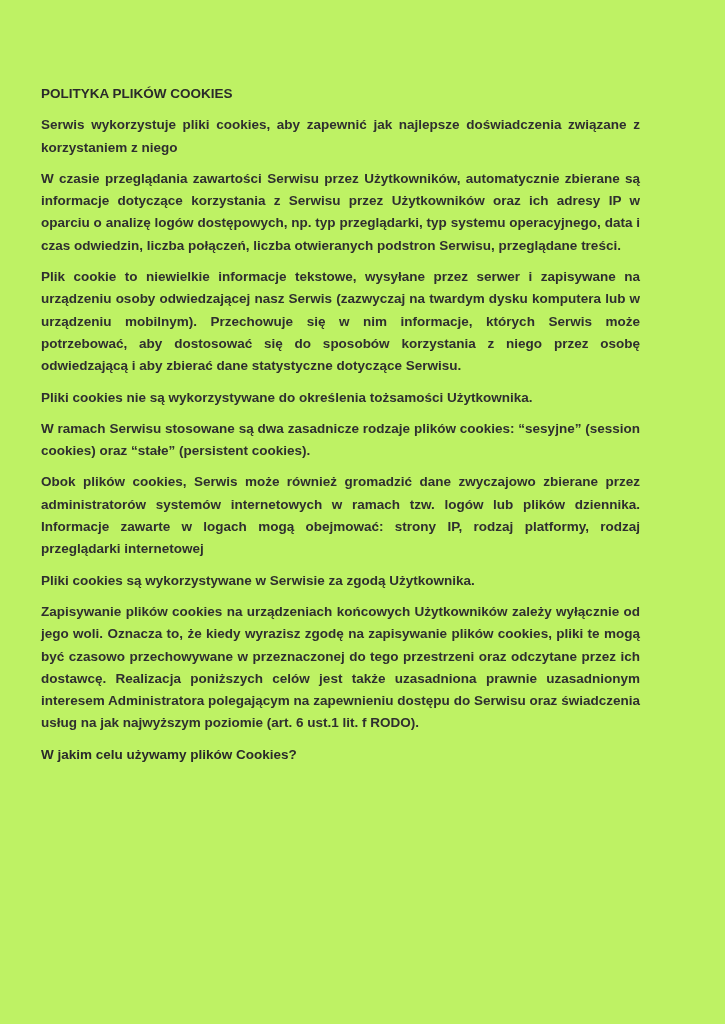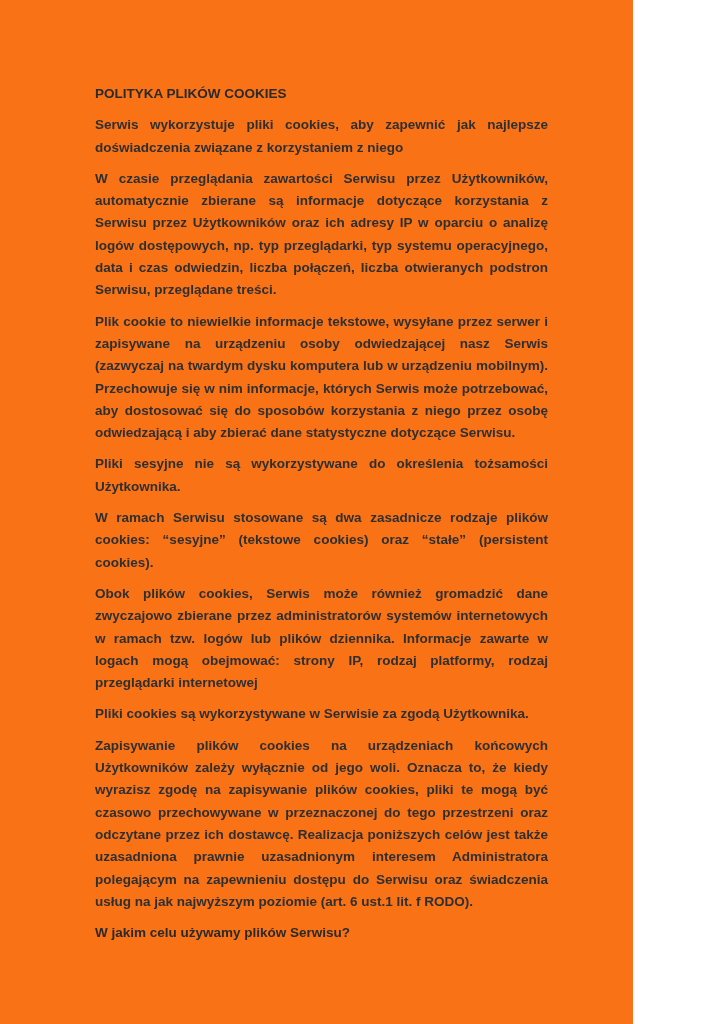--- a/index.html
+++ b/index.html
@@ -9,24 +9,24 @@
   }
   body {
     width: 725px;
     height: 1024px;
     overflow: hidden;
     font-family: "Liberation Sans", "DejaVu Sans", sans-serif;
     color: #2f2f2f;
   }
   .page {
     box-sizing: border-box;
-    width: 633px;
+    width: 725px;
     height: 1024px;
-    padding: 83px 85px 40px 95px;
-    background: #f97316;
+    padding: 83px 85px 40px 41px;
+    background: #bef264;
   }
   .doc-body p,
   .doc-body h1,
   .doc-body h2 {
     margin: 0 0 9px 0;
     font-size: 13.5px;
     line-height: 22.3px;
   }
   .doc-body p {
     text-align: justify;
@@ -41,20 +41,20 @@
 </style>
 </head>
 <body>
 
 <div class="page">
   <div class="doc-body">
     <h1>POLITYKA PLIKÓW COOKIES</h1>
     <p>Serwis wykorzystuje pliki cookies, aby zapewnić jak najlepsze doświadczenia związane z korzystaniem z niego</p>
     <p>W czasie przeglądania zawartości Serwisu przez Użytkowników, automatycznie zbierane są informacje dotyczące korzystania z Serwisu przez Użytkowników oraz ich adresy IP w oparciu o analizę logów dostępowych, np. typ przeglądarki, typ systemu operacyjnego, data i czas odwiedzin, liczba połączeń, liczba otwieranych podstron Serwisu, przeglądane treści.</p>
     <p>Plik cookie to niewielkie informacje tekstowe, wysyłane przez serwer i zapisywane na urządzeniu osoby odwiedzającej nasz Serwis (zazwyczaj na twardym dysku komputera lub w urządzeniu mobilnym). Przechowuje się w nim informacje, których Serwis może potrzebować, aby dostosować się do sposobów korzystania z niego przez osobę odwiedzającą i aby zbierać dane statystyczne dotyczące Serwisu.</p>
-    <p>Pliki sesyjne nie są wykorzystywane do określenia tożsamości Użytkownika.</p>
-    <p>W ramach Serwisu stosowane są dwa zasadnicze rodzaje plików cookies: “sesyjne” (tekstowe cookies) oraz “stałe” (persistent cookies).</p>
+    <p>Pliki cookies nie są wykorzystywane do określenia tożsamości Użytkownika.</p>
+    <p>W ramach Serwisu stosowane są dwa zasadnicze rodzaje plików cookies: “sesyjne” (session cookies) oraz “stałe” (persistent cookies).</p>
     <p>Obok plików cookies, Serwis może również gromadzić dane zwyczajowo zbierane przez administratorów systemów internetowych w ramach tzw. logów lub plików dziennika. Informacje zawarte w logach mogą obejmować: strony IP, rodzaj platformy, rodzaj przeglądarki internetowej</p>
     <p>Pliki cookies są wykorzystywane w Serwisie za zgodą Użytkownika.</p>
     <p>Zapisywanie plików cookies na urządzeniach końcowych Użytkowników zależy wyłącznie od jego woli. Oznacza to, że kiedy wyrazisz zgodę na zapisywanie plików cookies, pliki te mogą być czasowo przechowywane w przeznaczonej do tego przestrzeni oraz odczytane przez ich dostawcę. Realizacja poniższych celów jest także uzasadniona prawnie uzasadnionym interesem Administratora polegającym na zapewnieniu dostępu do Serwisu oraz świadczenia usług na jak najwyższym poziomie (art. 6 ust.1 lit. f RODO).</p>
-    <h2>W jakim celu używamy plików Serwisu?</h2>
+    <h2>W jakim celu używamy plików Cookies?</h2>
   </div>
 </div>
 
 </body></html>

